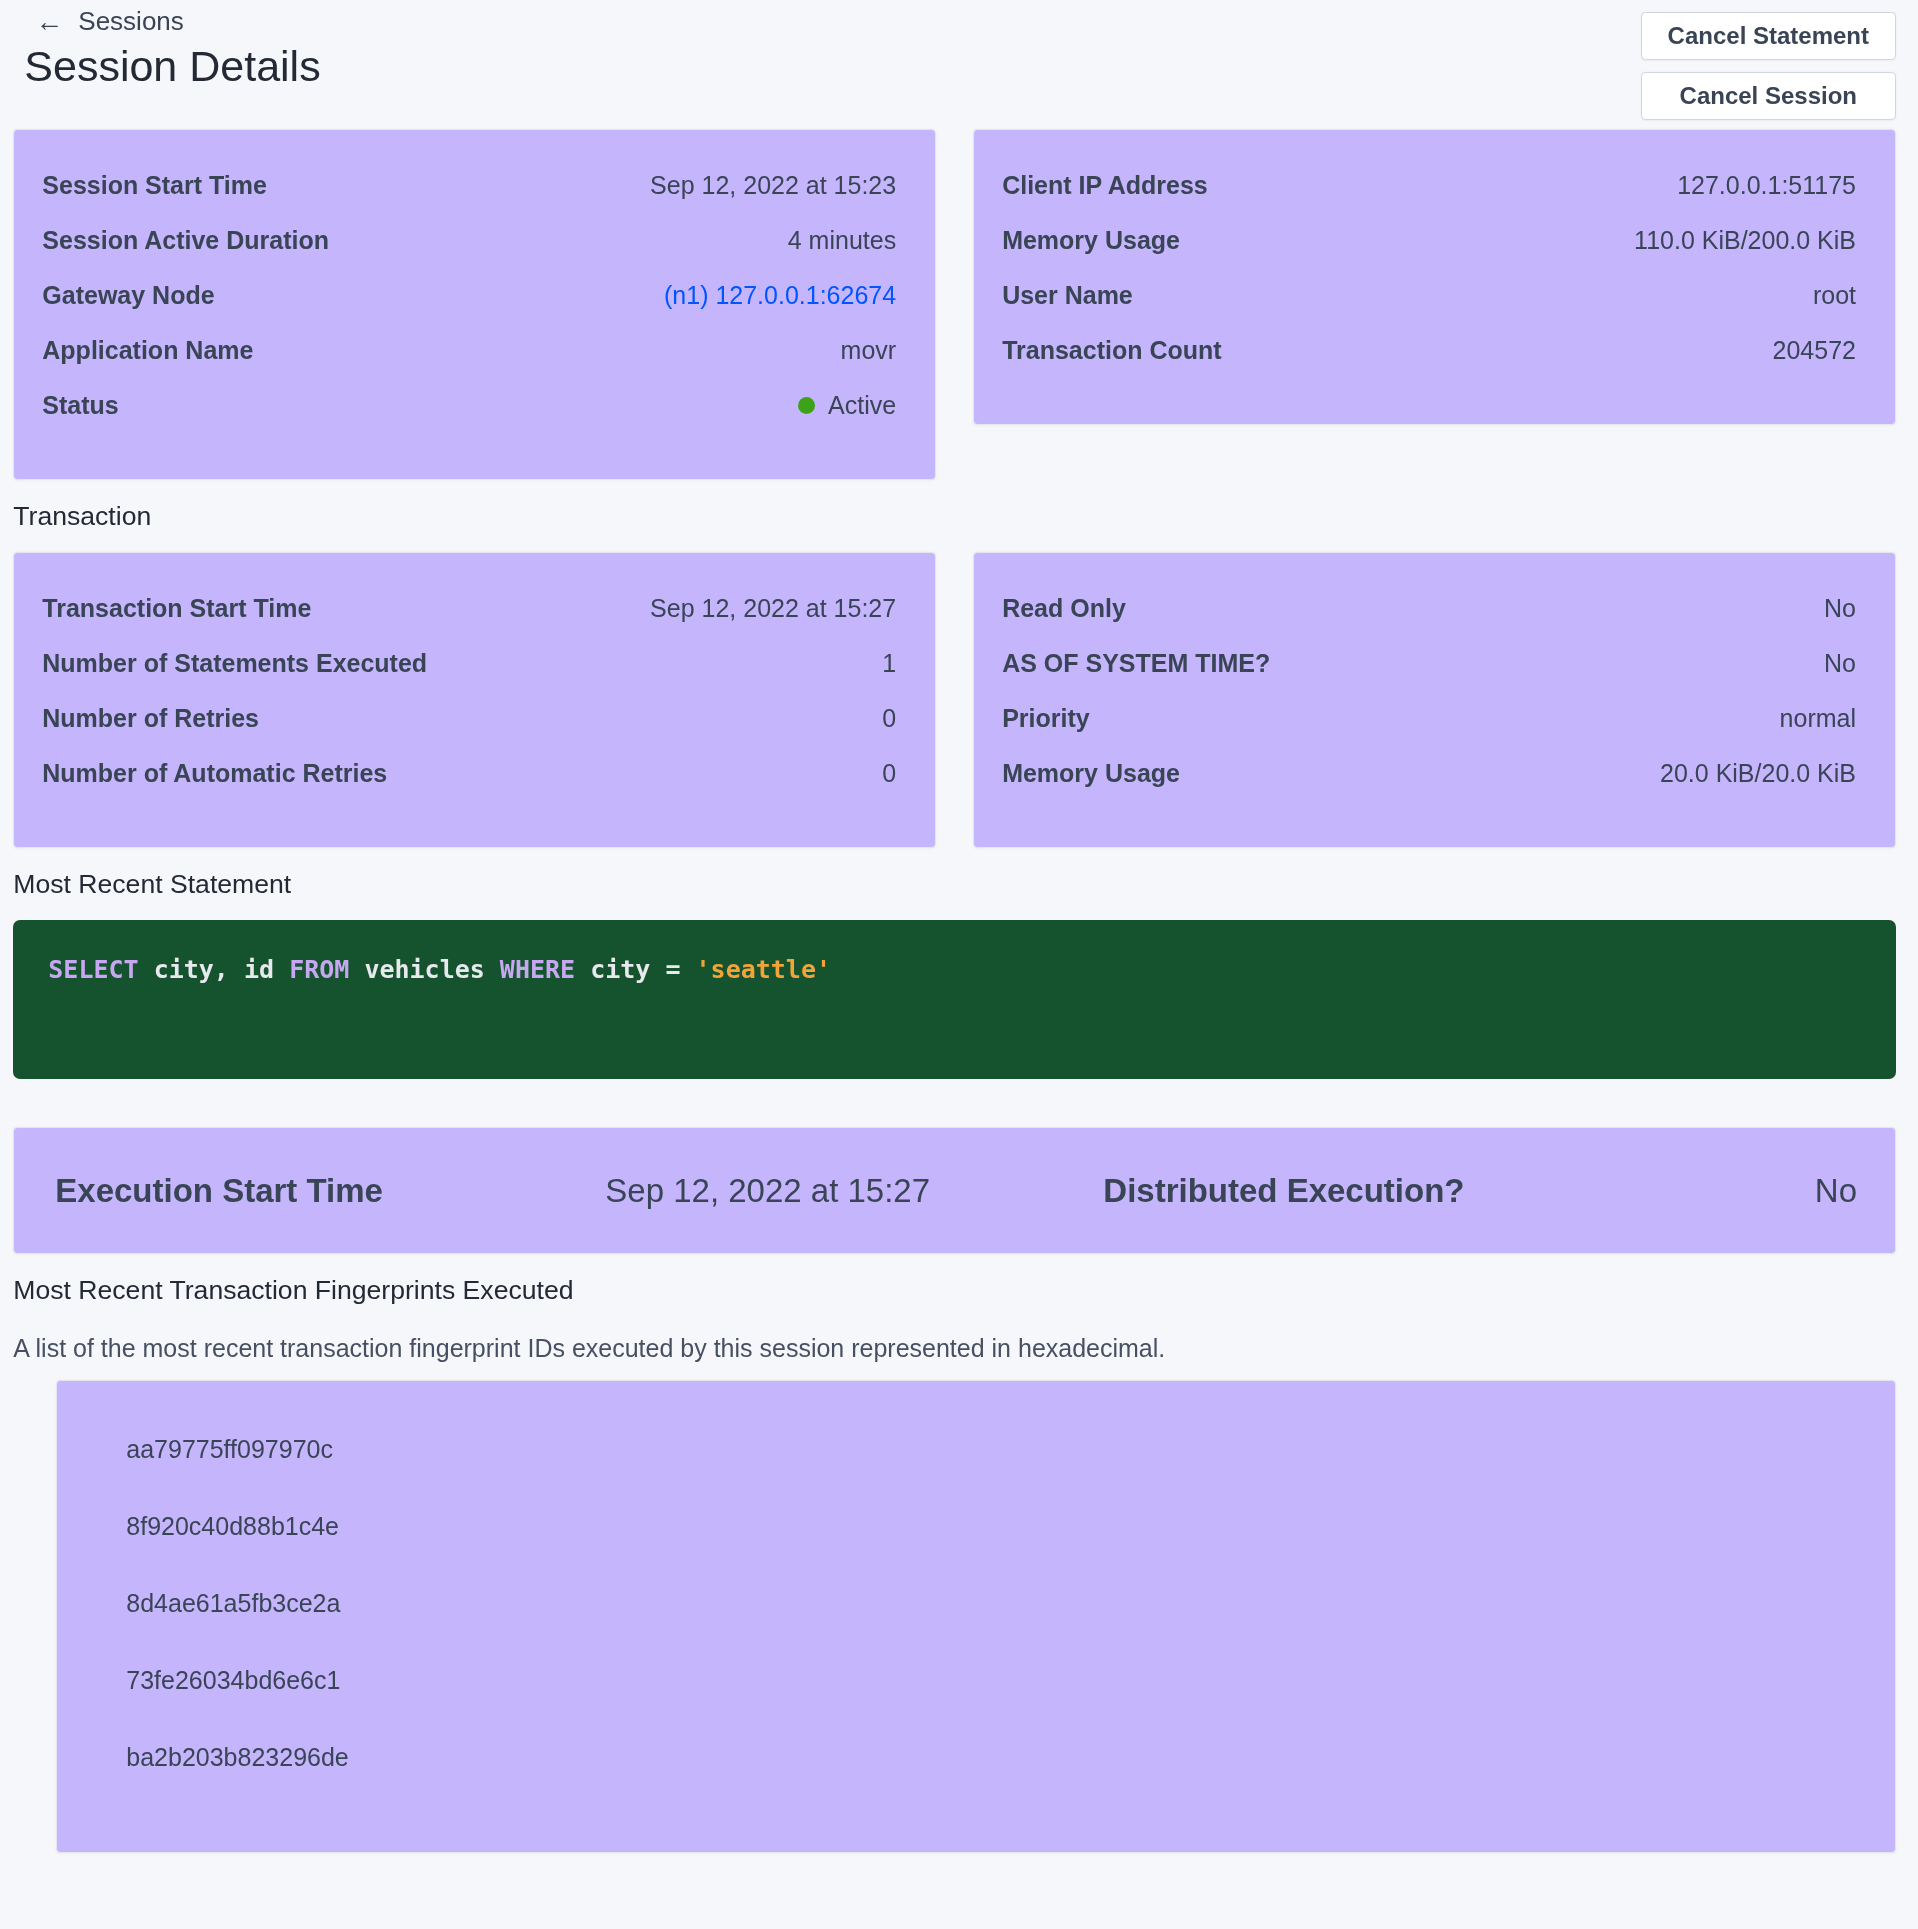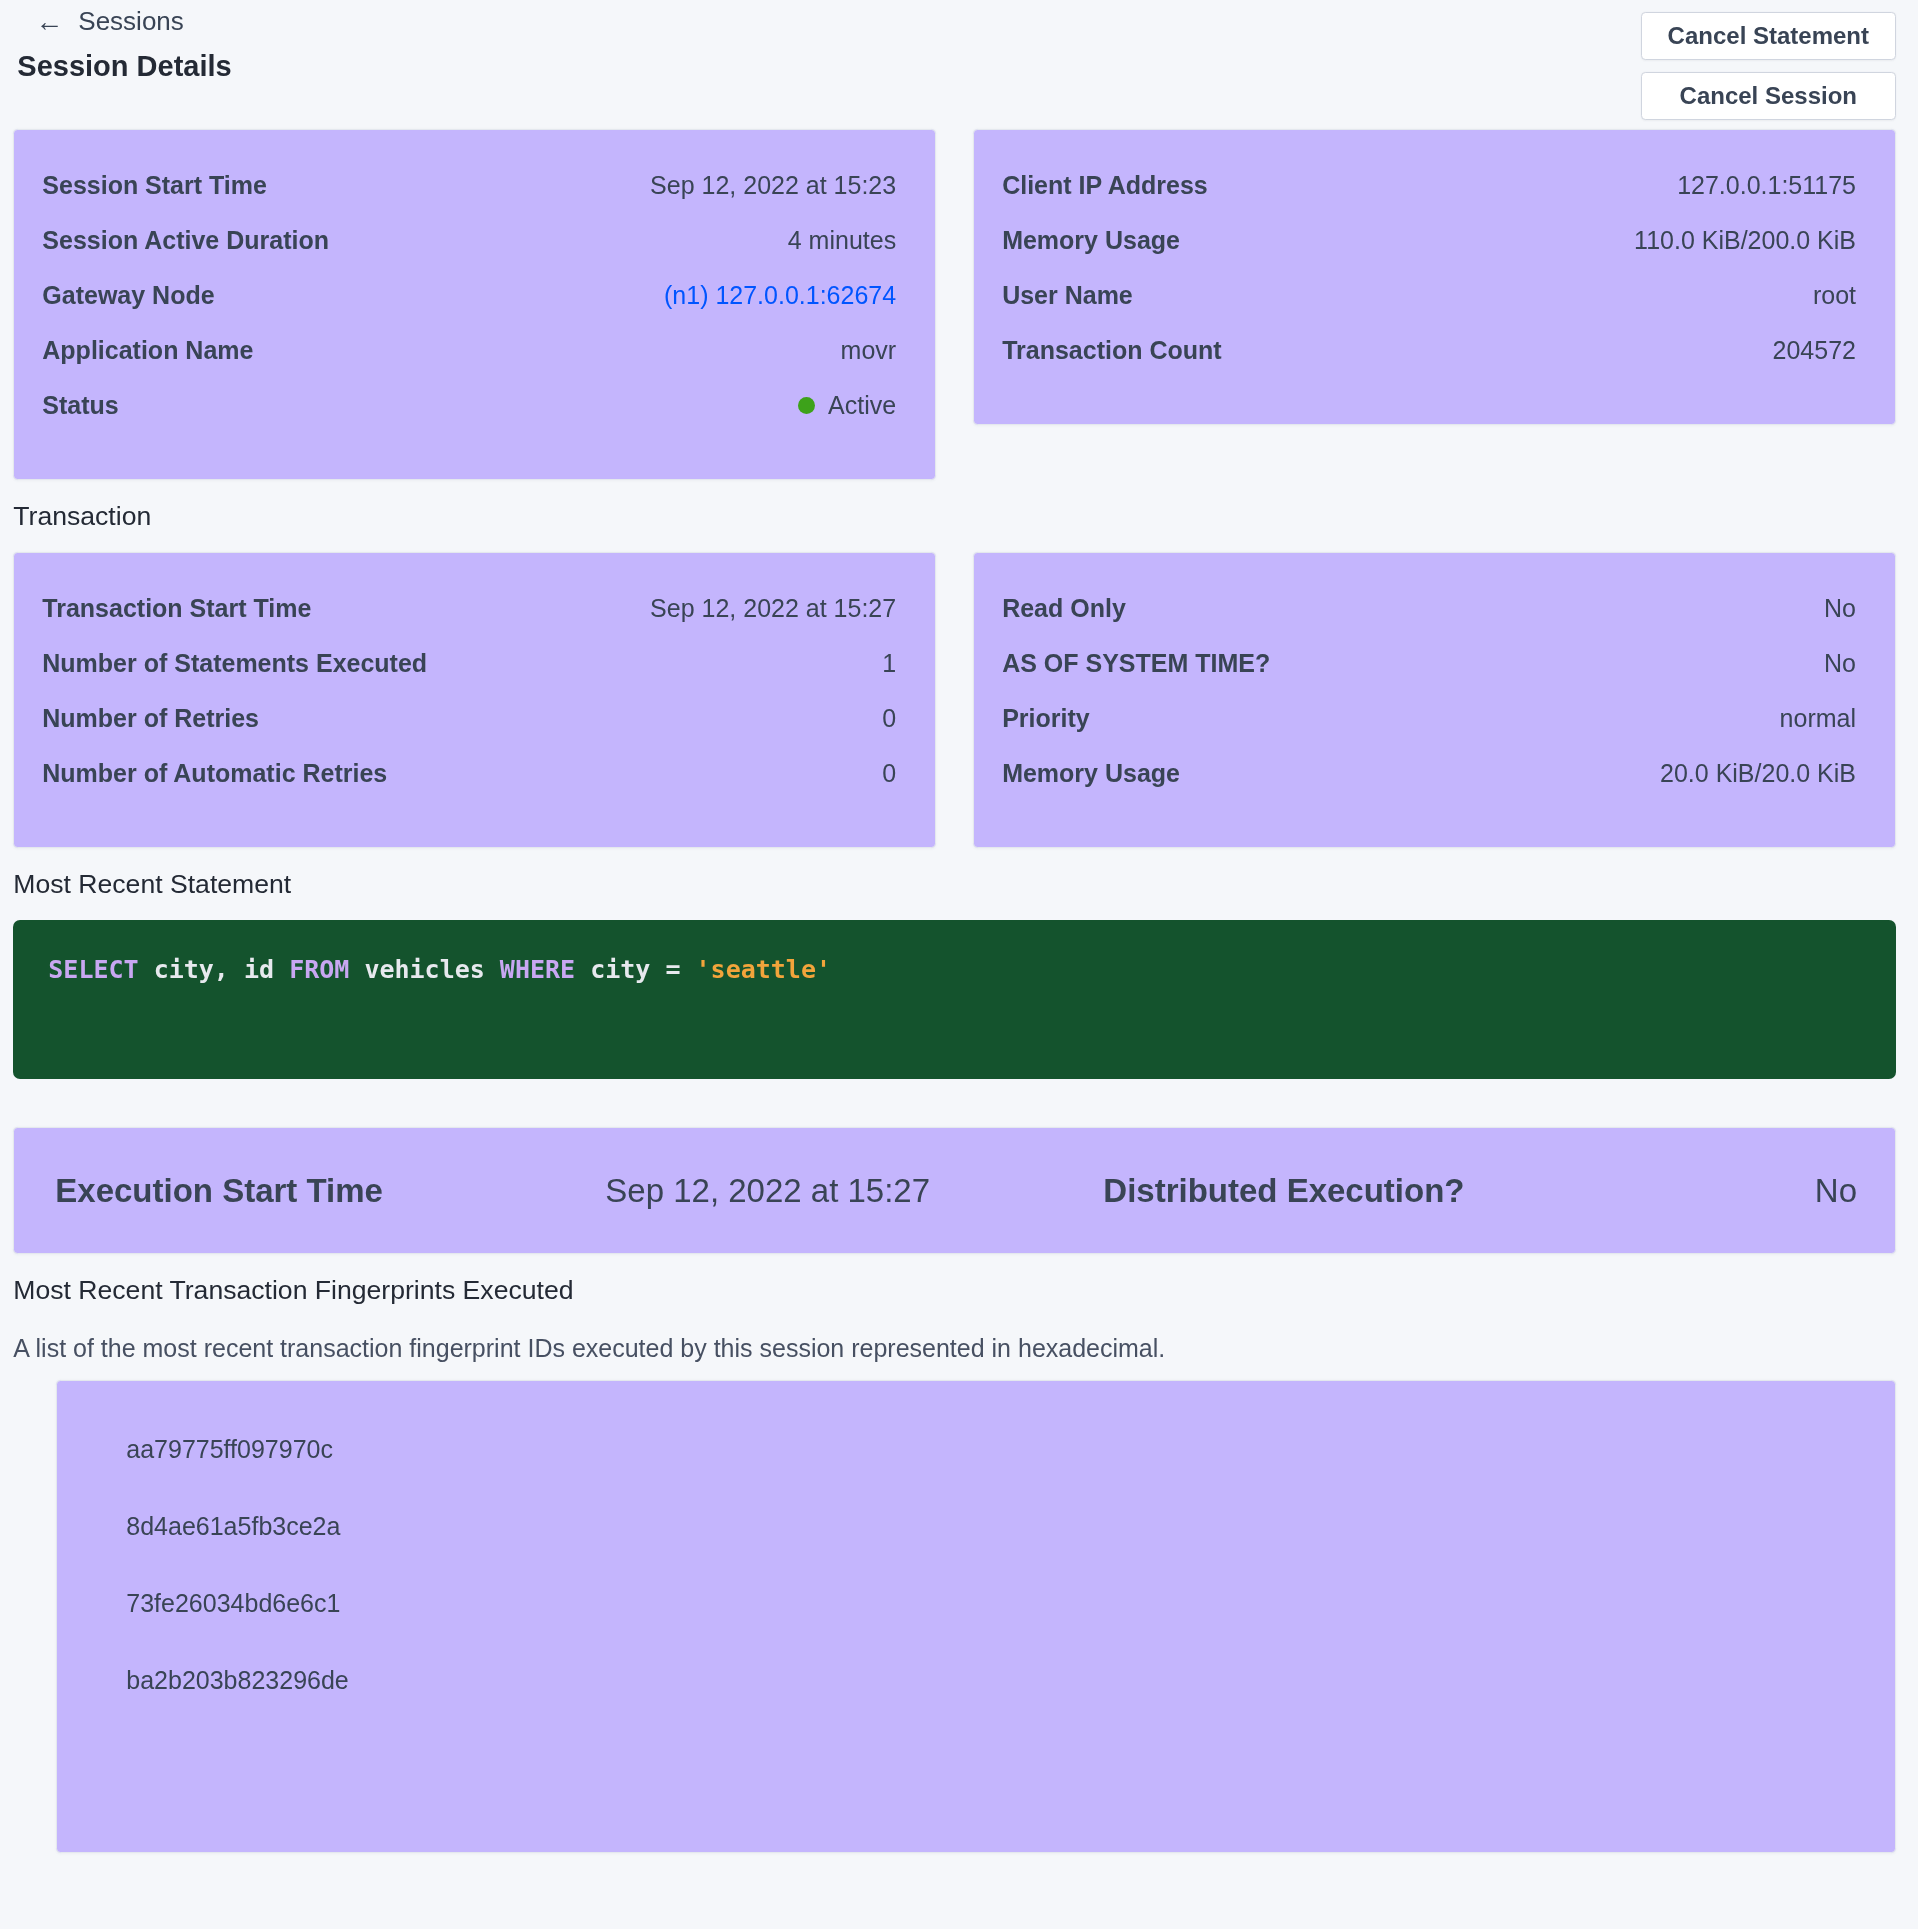--- a/index.html
+++ b/index.html
@@ -16,21 +16,21 @@
   .breadcrumb {
     padding-top: 8px; margin-left: 22px; height: 35px;
     display: flex; align-items: center;
   }
   .back-link { display: inline-flex; align-items: center; gap: 15px; cursor: pointer; }
   .back-arrow { font-size: 28px; line-height: 1; color: #394455; }
   .back-label { font-size: 26px; color: #394455; }
 
   
   .title-row { display: flex; justify-content: space-between; align-items: center; margin-top: 7px; height: 48px; }
-  h1.page-title { margin: 4px; font-size: 29px; font-weight: 700; color: #242a35; }
+  h1.page-title { margin: 11px; font-size: 43px; font-weight: 400; color: #242a35; }
   .actions { display: flex; gap: 12.4px; flex-direction: column; }
   .btn {
     height: 48px; padding: 0 26px;
     font-family: "Liberation Sans", sans-serif; font-size: 24px; font-weight: 700; color: #394455;
     background: #ffffff; border: 0.9px solid #d0d5df; border-radius: 4.4px;
     box-shadow: 0 0.9px 1.8px rgba(60,70,90,0.06); cursor: pointer;
   }
 
   
   .grid2 { display: grid; grid-template-columns: 1fr 1fr; gap: 37px; align-items: start; }
@@ -196,19 +196,20 @@
       <span class="lbl">Distributed Execution?</span>
       <span class="val">No</span>
     </span>
   </div>
 
   <h2 class="section fp-heading">Most Recent Transaction Fingerprints Executed</h2>
   <p class="desc">A list of the most recent transaction fingerprint IDs executed by this session represented in hexadecimal.</p>
 
   <div class="card fp-card">
     <div class="fp-item">aa79775ff097970c</div>
+    <div class="fp-item">8f920c40d88b1c4e</div>
     <div class="fp-item">8d4ae61a5fb3ce2a</div>
     <div class="fp-item">73fe26034bd6e6c1</div>
     <div class="fp-item">ba2b203b823296de</div>
   </div>
 
 </div>
 
 
 </body></html>

